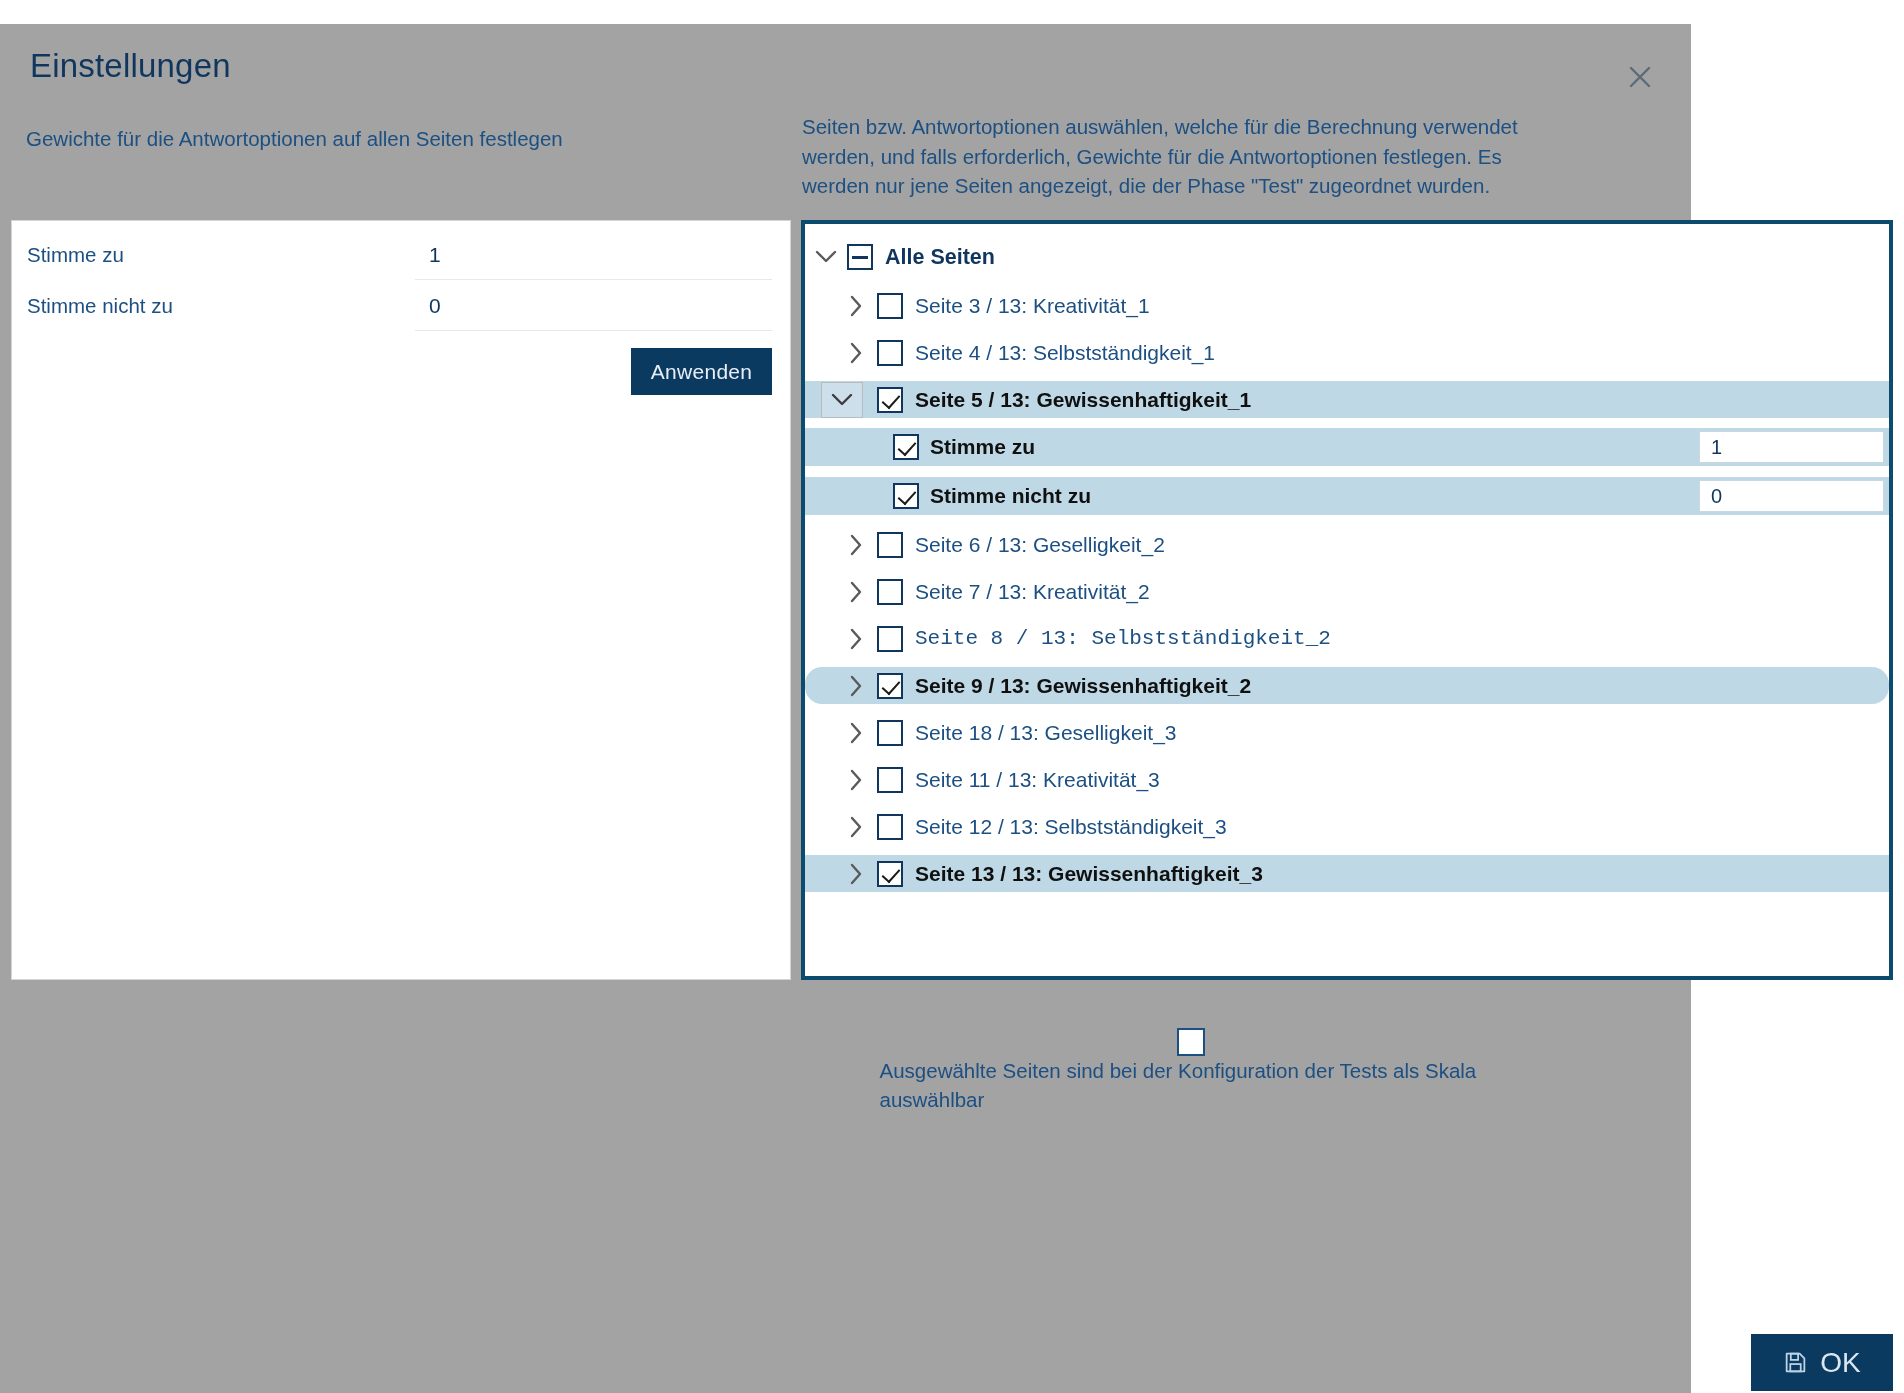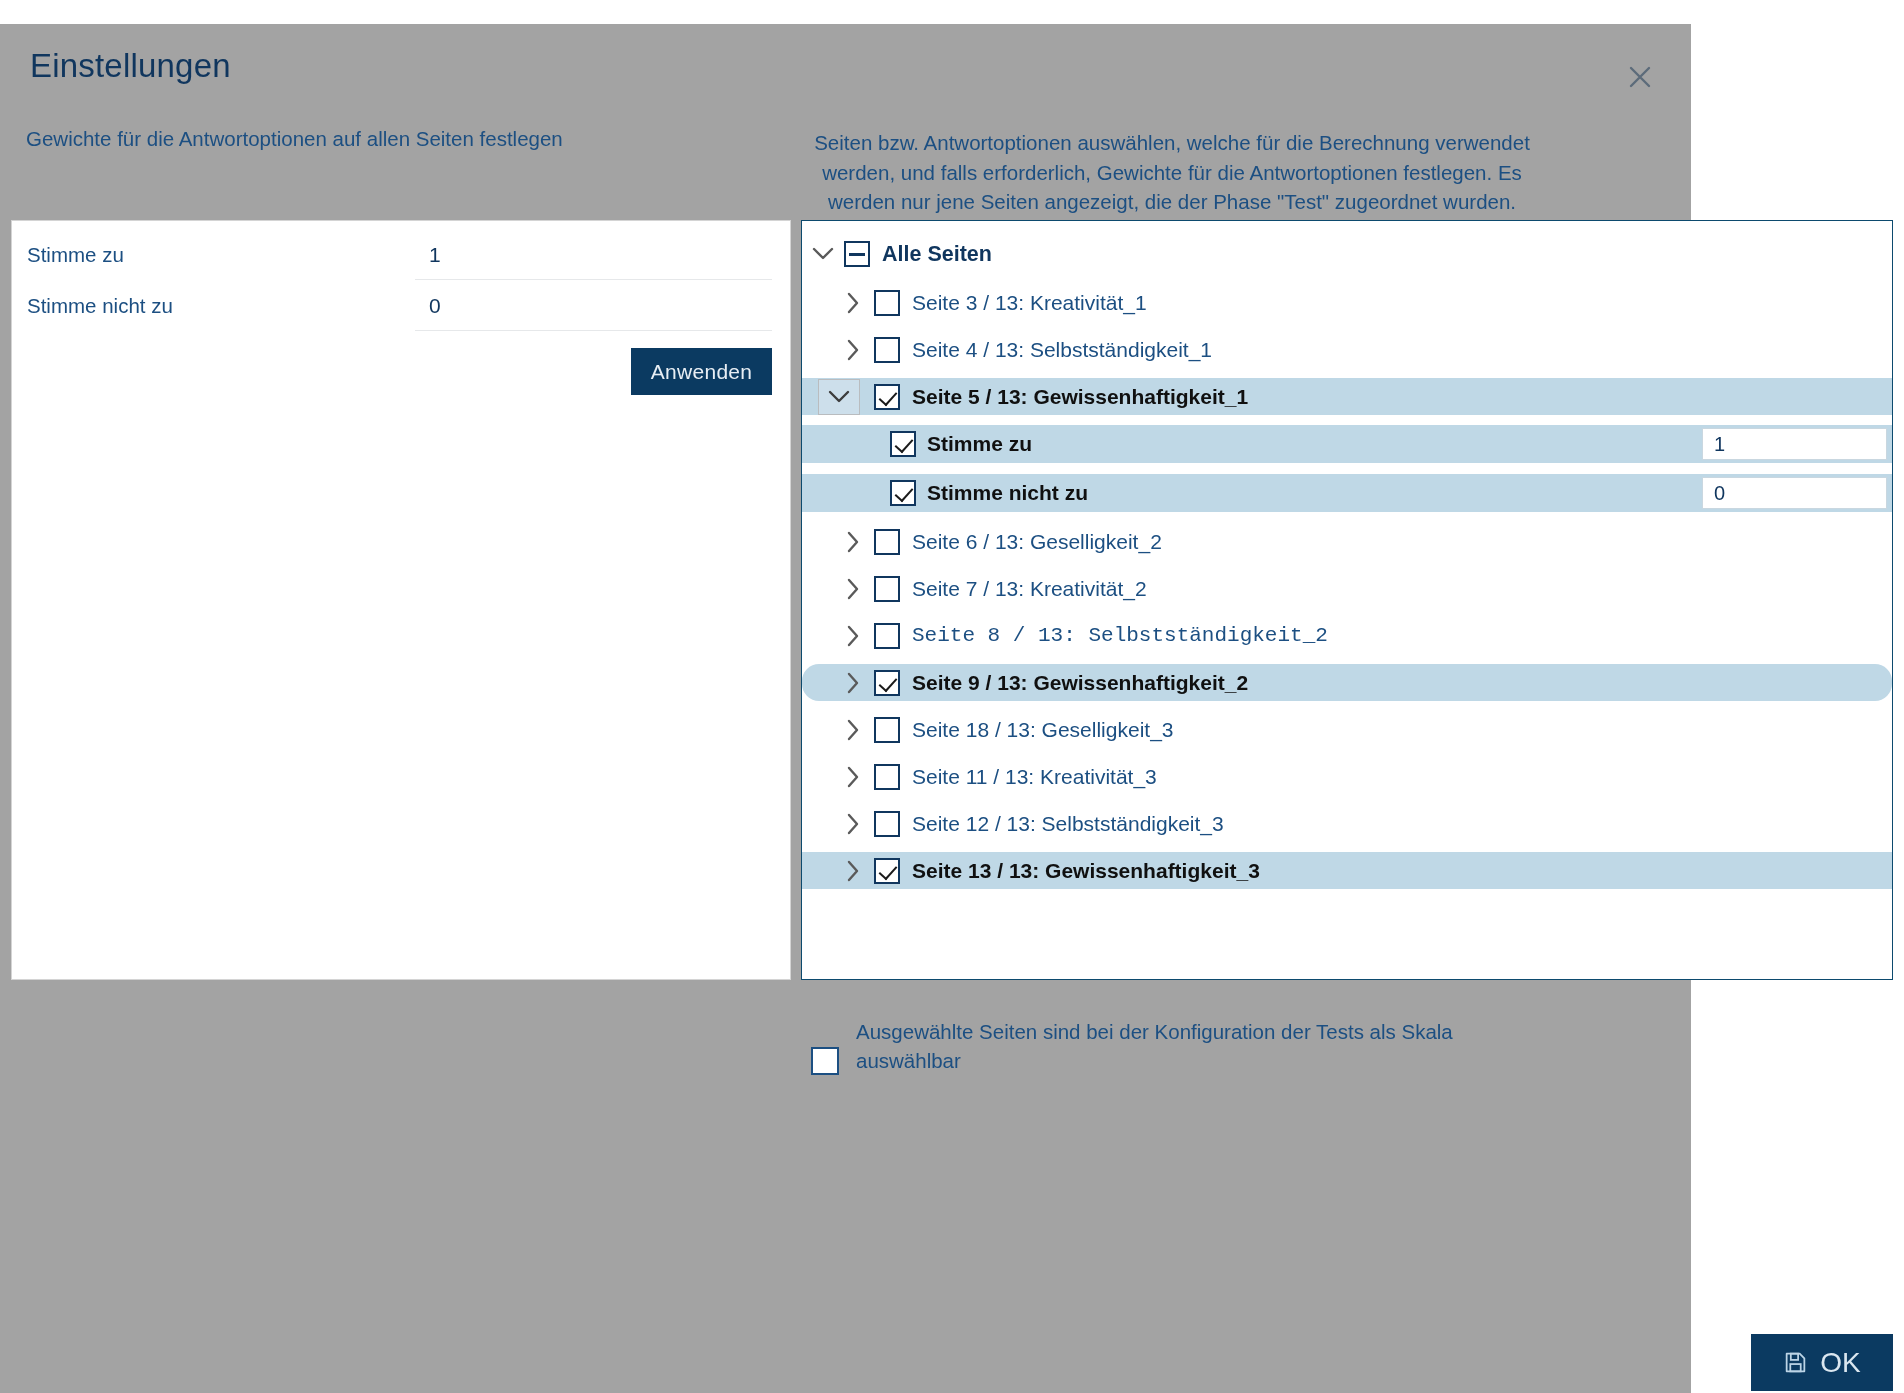--- a/index.html
+++ b/index.html
@@ -40,41 +40,40 @@
   .intro-left {
     position: absolute;
     left: 26px; top: 100px;
     width: 760px;
     font-size: 20.5px;
     line-height: 29px;
     color: #1c4f82;
   }
   .intro-right {
     position: absolute;
-    left: 802px; top: 104px;
+    left: 802px; top: 88px;
     width: 740px;
     font-size: 20.5px;
     line-height: 29.5px;
     color: #1c4f82;
-    text-align: center;
   }
 
   
   .panel-left {
     position: absolute;
     left: 11px; top: 196px;
     width: 780px; height: 760px;
     border: 1px solid #d4d4d4;
     background: #fff;
   }
   .panel-right {
     position: absolute;
     left: 801px; top: 196px;
     width: 1092px; height: 760px;
-    border: 1px solid #0c4a6e;
+    border: 4px solid #0c4a6e;
     background: #fff;
     overflow: hidden;
   }
 
   
   .form-row {
     position: absolute;
     left: 0; width: 100%;
     height: 50px;
   }
@@ -196,21 +195,22 @@
     padding-left: 11px;
     outline: none;
   }
 
   
   .skala-row {
     position: absolute;
     left: 811px; top: 993px;
     width: 760px;
     display: flex;
-    align-items: flex-end;
+    align-items: center;
+    flex-direction: column;
   }
   .skala-cb {
     width: 28px; height: 28px;
     border: 2px solid #1c4f82;
     background: #fff;
     flex: 0 0 28px;
     margin-top: 11px;
     cursor: pointer;
   }
   .skala-text {

